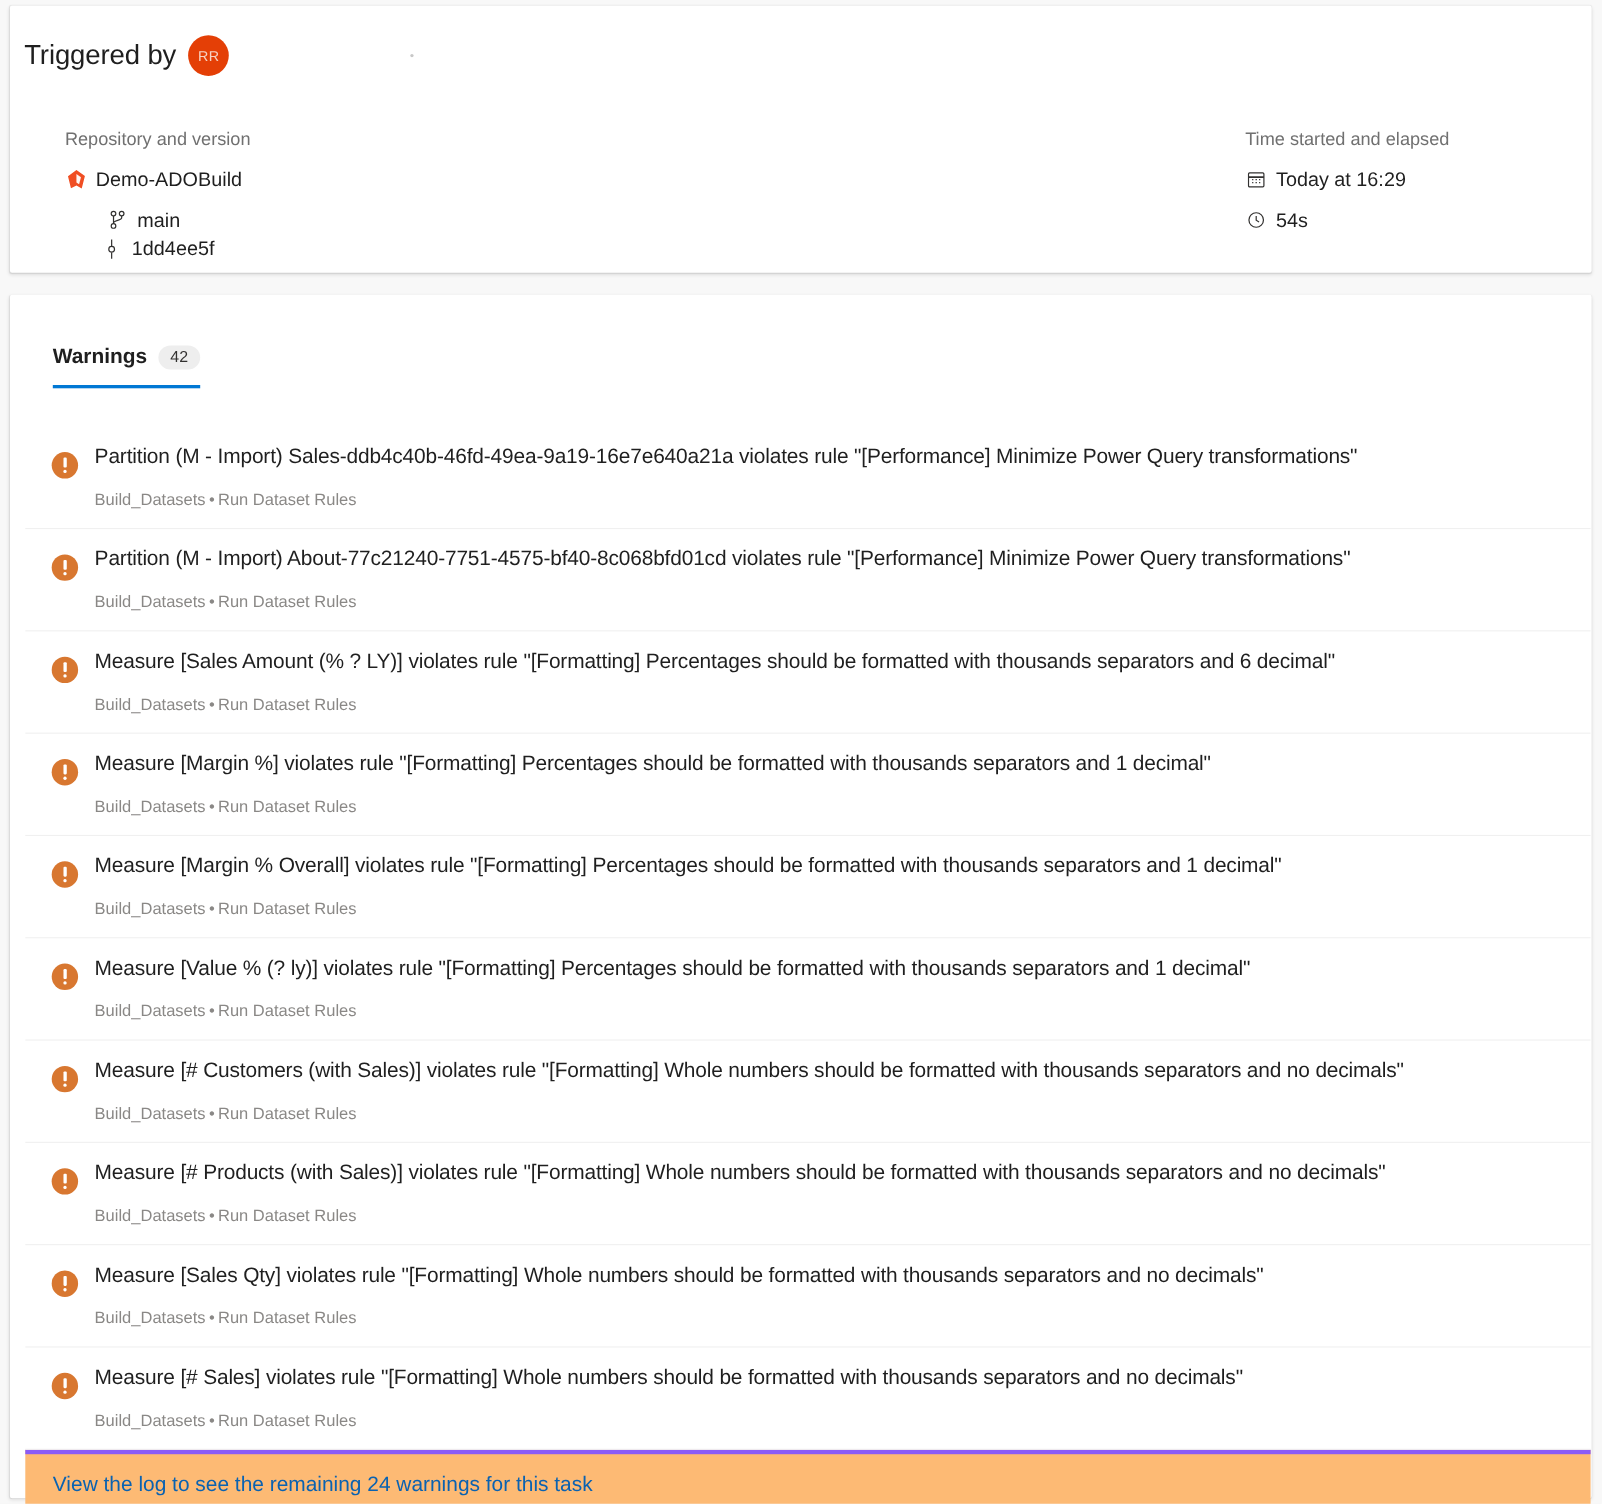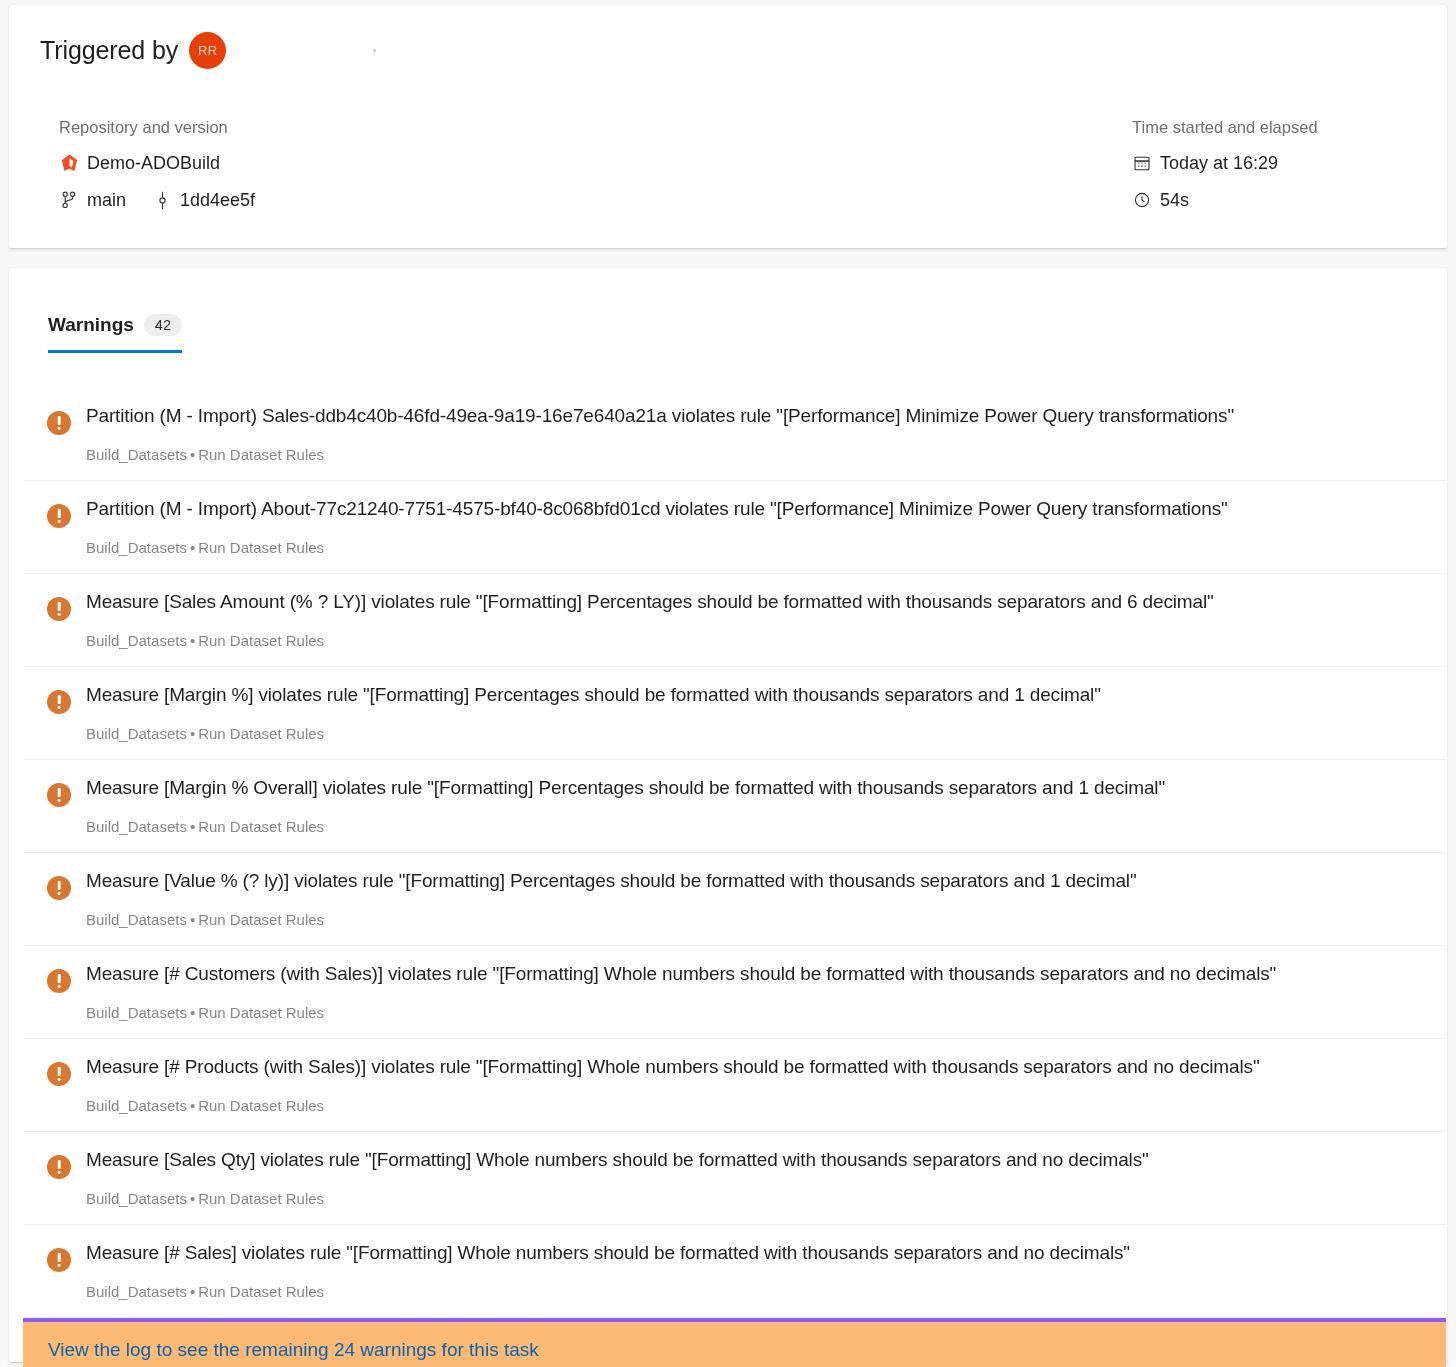--- a/index.html
+++ b/index.html
@@ -38,21 +38,21 @@
   #warnings-card {
     left: 9px;
     top: 268px;
     width: 1438px;
     height: 1094px;
   }
 
   
   .triggered-row {
     position: absolute;
-    left: 31px;
+    left: 13px;
     top: 27px;
     display: flex;
     align-items: center;
     gap: 11px;
   }
   .triggered-label {
     font-size: 25px;
     color: #1f1f1f;
     font-weight: 400;
     letter-spacing: -.1px;
@@ -87,20 +87,21 @@
   }
   #repo-col { left: 50px; }
   #time-col { left: 1123px; }
 
   .detail-heading {
     font-size: 16.5px;
     color: #707070;
     font-weight: 400;
     margin: 0 0 13px 0;
     line-height: 20px;
+    text-align: center;
   }
   .detail-line {
     display: flex;
     align-items: center;
     font-size: 18px;
     color: #1f1f1f;
     line-height: 26px;
     margin-bottom: 11px;
     white-space: nowrap;
   }
@@ -108,20 +109,21 @@
     display: inline-flex;
     align-items: center;
     justify-content: center;
     width: 20px;
     height: 20px;
     margin-right: 8px;
     flex: 0 0 20px;
   }
   .detail-line.sub {
     gap: 0;
+    flex-direction: column;
   }
   .inline-group {
     display: inline-flex;
     align-items: center;
     margin-right: 26px;
   }
   .inline-group:last-child { margin-right: 0; }
 
   
   .tabbar {

